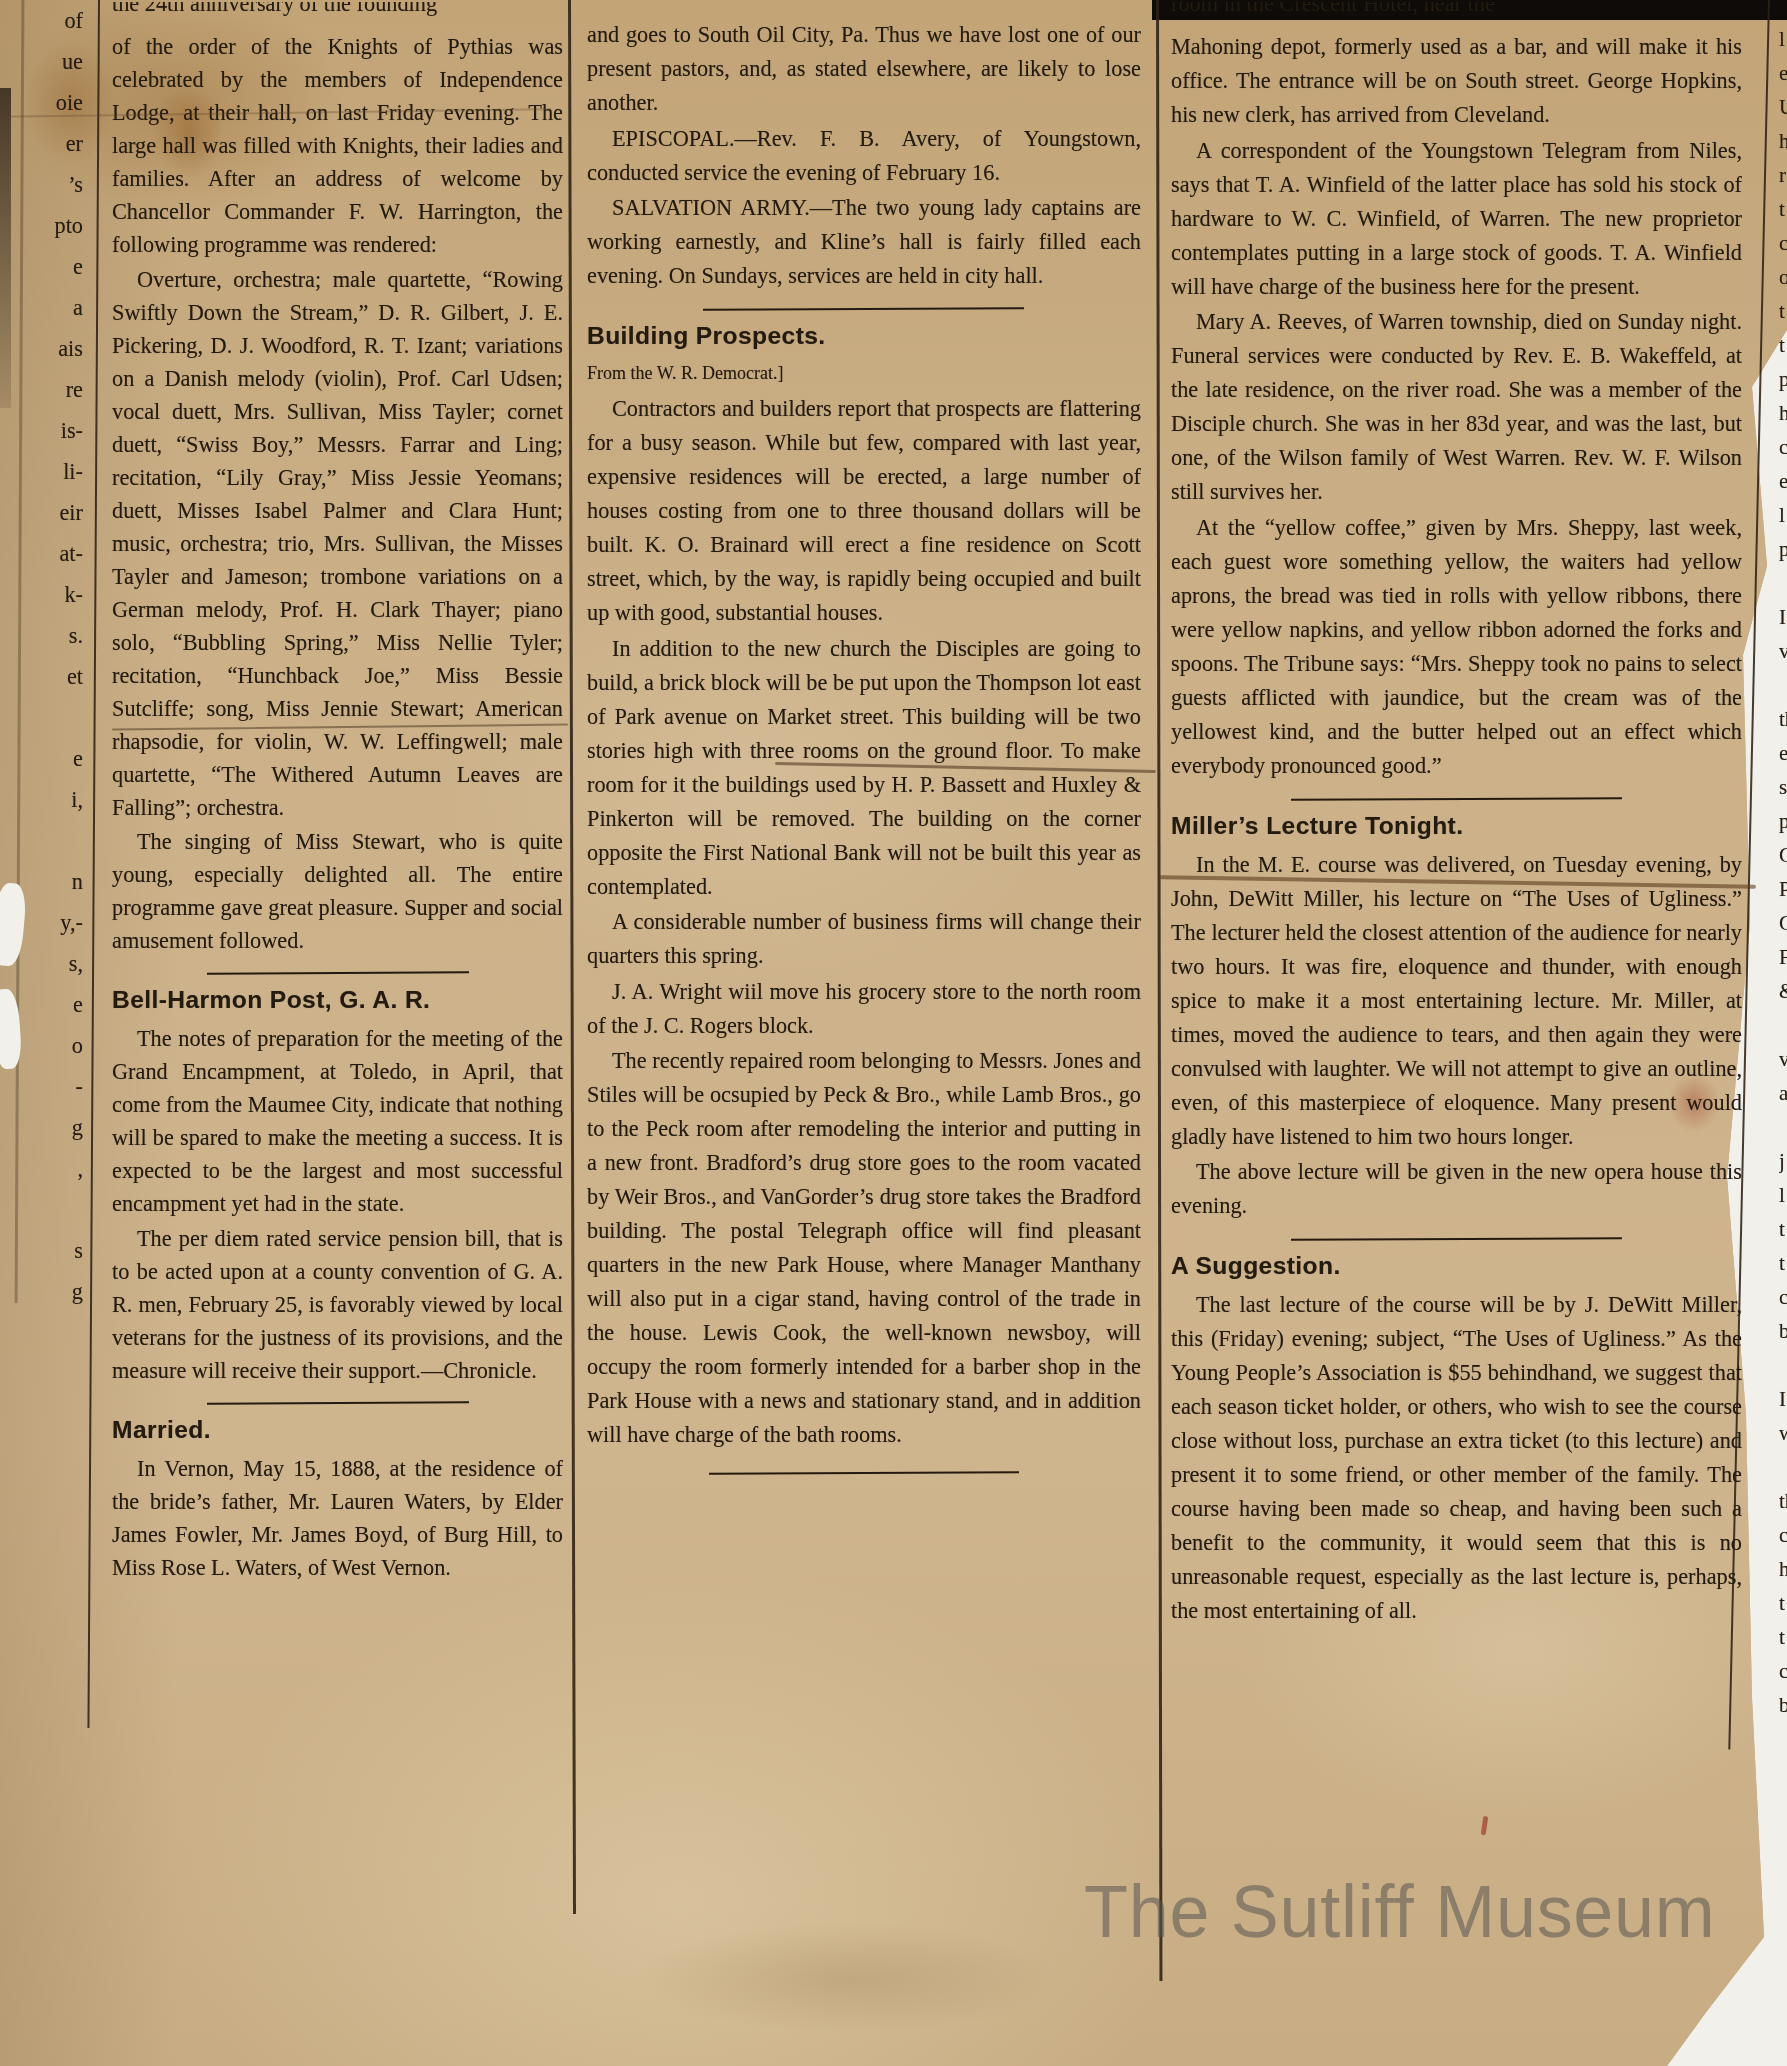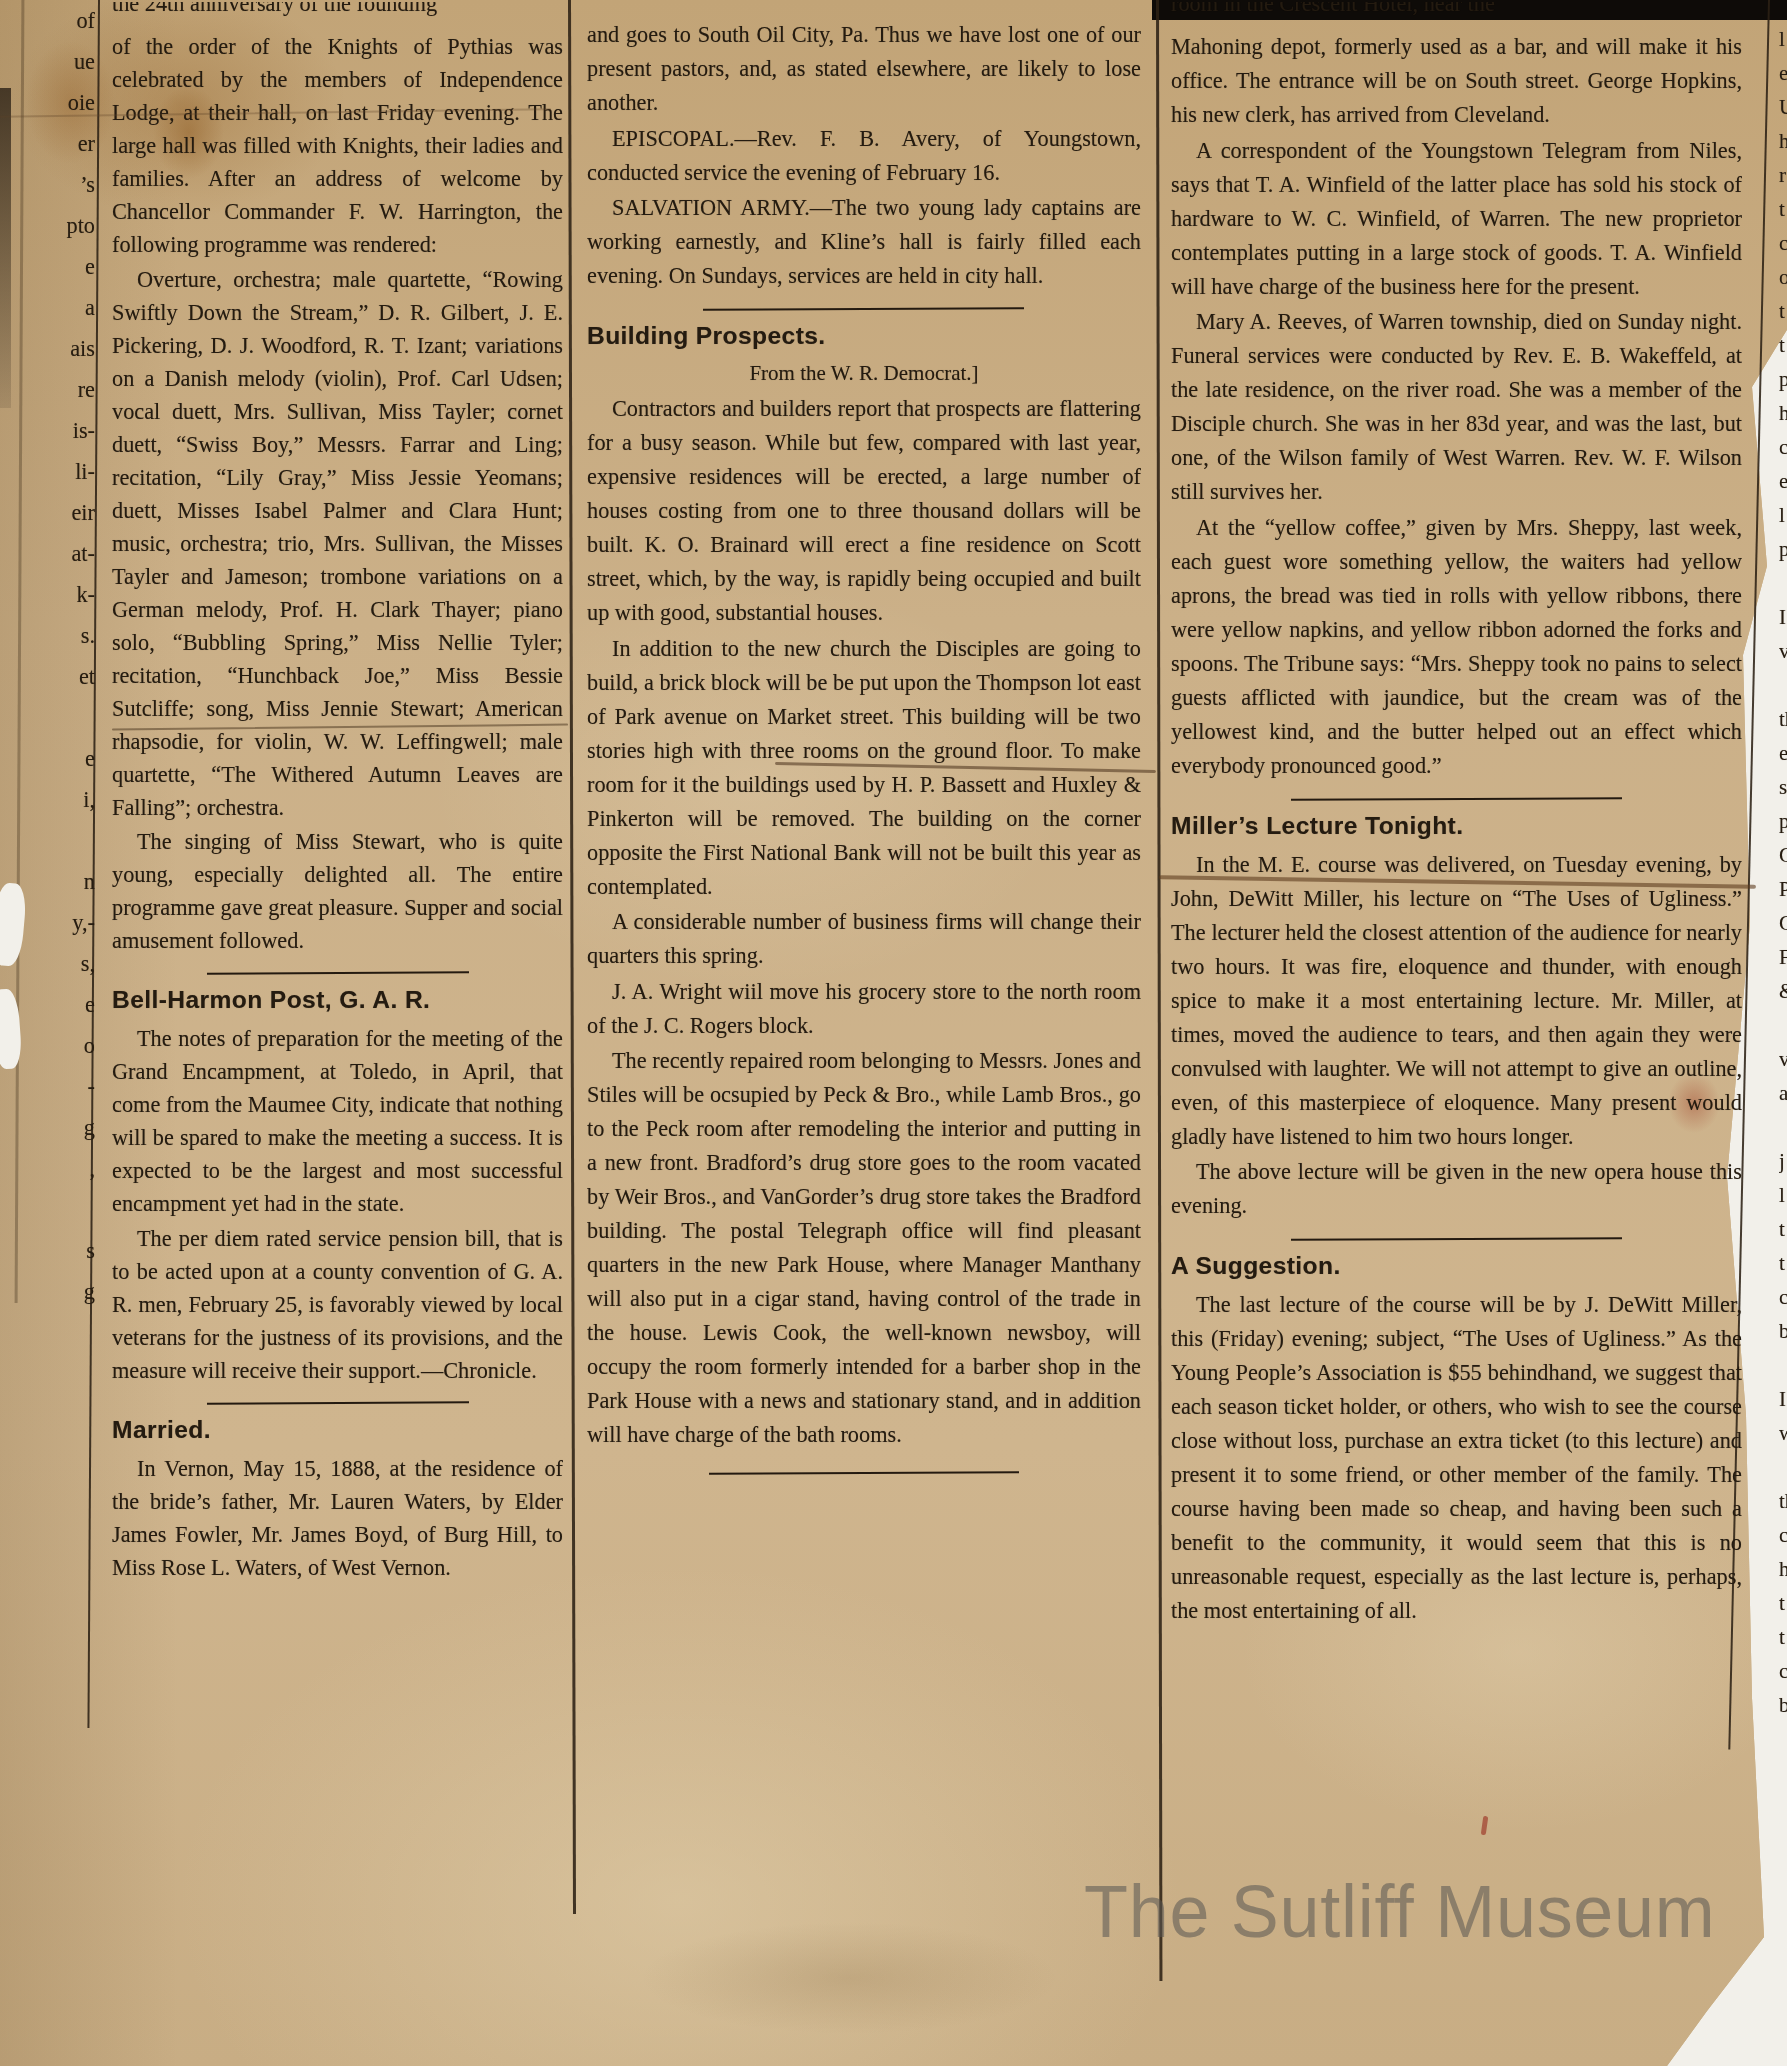--- a/index.html
+++ b/index.html
@@ -22,40 +22,40 @@
   }
   
   #band{position:absolute;left:1152px;top:0;width:636px;height:20px;background:#0e0b08;}
   
   .vrule{position:absolute;background:#2c2114;opacity:.88;transform-origin:top left;}
   #vr1{left:98px;top:0;width:2.2px;height:1728px;transform:rotate(.35deg);}
   #vr2{left:568px;top:0;width:3px;height:1914px;transform:rotate(-.15deg);}
   #vr3{left:1156px;top:0;width:3px;height:1981px;transform:rotate(-.1deg);}
   #vr4{left:1768px;top:0;width:2.2px;height:1750px;transform:rotate(1.3deg);}
   
-  #edge-left{position:absolute;left:12px;top:0;width:83px;height:1333px;overflow:hidden;
+  #edge-left{position:absolute;left:0;top:0;width:83px;height:1333px;overflow:hidden;
     font-size:22.3px;line-height:41px;text-align:right;color:#261c10;white-space:pre-line;
     text-shadow:0 0 0.7px rgba(30,20,10,.35);font-family:Liberation Serif, serif;}
   #edge-right{position:absolute;left:1779px;top:22.3px;width:45px;height:1735px;overflow:hidden;
     font-size:21px;line-height:34px;text-align:left;color:#261c10;white-space:pre-line;
     text-shadow:0 0 0.7px rgba(30,20,10,.35);}
   
   .col{position:absolute;color:#241b10;text-shadow:0 0 0.7px rgba(32,22,12,.38);overflow:hidden;}
   #col1{left:112px;top:1.5px;width:451px;height:2065px;font-size:22.3px;line-height:33px;}
   #col2{left:587px;top:18px;width:554px;height:2063px;font-size:22.3px;line-height:34px;}
   #col3{left:1171px;top:1.5px;width:571px;height:2065px;font-size:22.3px;line-height:34px;}
   .para{margin:0 0 1.5px 0;text-indent:25px;text-align:justify;}
   .noind{text-indent:0;}
   .cutline{height:18.6px;overflow:hidden;margin-bottom:10px;}
   .cutline .t{display:block;margin-top:-15px;white-space:nowrap;}
   .sect{margin:3px 0 6px 0;}
   .hrule{width:58%;height:2.2px;background:#241a10;margin:15px auto 9px auto;transform:rotate(-.3deg);}
   .sect h3{margin:0;font-family:"Liberation Sans",sans-serif;
     font-weight:700;font-size:24.6px;line-height:33px;letter-spacing:0.4px;}
-  .srcline{text-indent:0;font-size:21px;line-height:31px;margin:0 0 3px 0;text-align:center;}
+  .srcline{text-indent:0;font-size:18px;line-height:31px;margin:0 0 3px 0;}
   .sep{width:56%;height:2.2px;background:#241a10;margin:19.4px auto 18px auto;transform:rotate(-.3deg);}
   
   .wpatch{position:absolute;background:#f2f0ea;border-radius:40%;}
   #wp2{left:-6px;top:883px;width:30px;height:83px;transform:rotate(5deg);}
   #wp3{left:-7.4px;top:989px;width:27px;height:80px;transform:rotate(-4deg);}
   .dstrip{position:absolute;}
   #ds1{left:0;top:88px;width:11.2px;height:320px;
        background:linear-gradient(180deg,rgba(28,20,12,.72),rgba(28,20,12,.12));}
   #ds2{left:18px;top:0;width:3px;height:1303px;background:rgba(62,45,26,.35);transform:rotate(.3deg);}
   .crease{position:absolute;border-radius:2.2px;}

